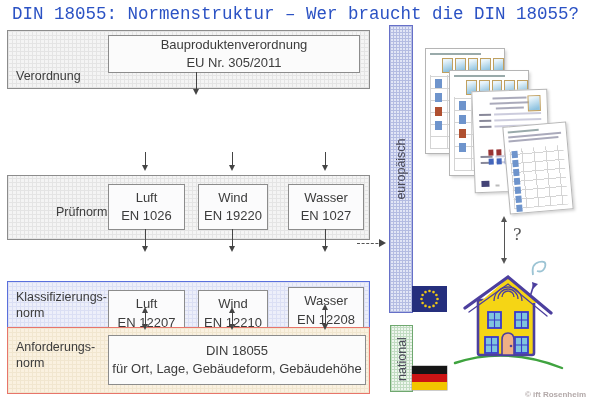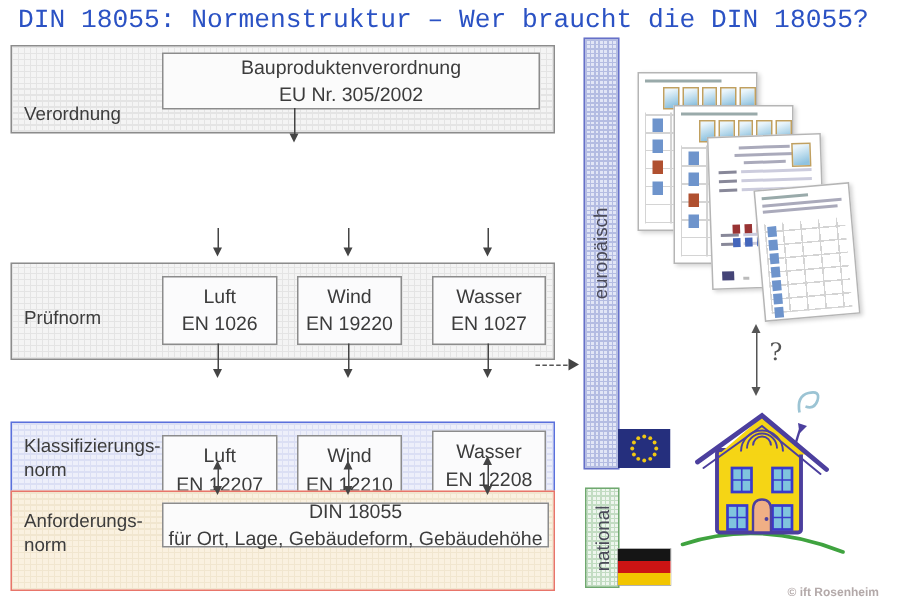--- a/index.html
+++ b/index.html
@@ -110,27 +110,27 @@
 <body>
 
 <div class="slide">
 
   <div class="title">DIN 18055: Normenstruktur – Wer braucht die DIN 18055?</div>
 
   <div class="row grid-gray" style="top:30px;height:59px;">
     <span class="row-label" style="top:37px;">Verordnung</span>
     <div class="ibox" style="left:100px;top:4px;width:252px;height:38px;">
       <span>Bauproduktenverordnung</span>
-      <span class="l2">EU Nr. 305/2002</span>
+      <span class="l2">EU Nr. 305/2011</span>
     </div>
   </div>
 
 
   <div class="row grid-gray" style="top:175px;height:65px;">
-    <span class="row-label" style="top:28px;">Prüfnorm</span>
+    <span class="row-label" style="top:28px;margin-left:40px;">Prüfnorm</span>
     <div class="sbox" style="left:100px;top:8px;width:77px;height:46px;">
       <span>Luft</span>
       <span>EN 1026</span>
     </div>
     <div class="sbox" style="left:190px;top:8px;width:70px;height:46px;">
       <span>Wind</span>
       <span>EN 19220</span>
     </div>
     <div class="sbox" style="left:280px;top:8px;width:76px;height:46px;">
       <span>Wasser</span>
@@ -155,21 +155,21 @@
       <span>Wasser</span>
       <span>EN 12208</span>
     </div>
   </div>
 
   <div class="row anford" style="top:327px;height:67px;">
     <span class="row-label" style="top:11px;">
       <span>Anforderungs-</span><br>
       <span>norm</span>
     </span>
-    <div class="ibox" style="left:100px;top:7px;width:258px;height:30px;">
+    <div class="ibox" style="left:100px;top:7px;width:258px;height:50px;">
       <span>DIN 18055</span>
       <span class="l2">für Ort, Lage, Gebäudeform, Gebäudehöhe</span>
     </div>
   </div>
 
   <div class="arr" style="left:196px;top:72px;height:20px;"></div>
   <div class="arr" style="left:145px;top:152px;height:16px;"></div>
   <div class="arr" style="left:232px;top:152px;height:16px;"></div>
   <div class="arr" style="left:325px;top:152px;height:16px;"></div>
   <div class="arr" style="left:145px;top:229px;height:20px;"></div>

